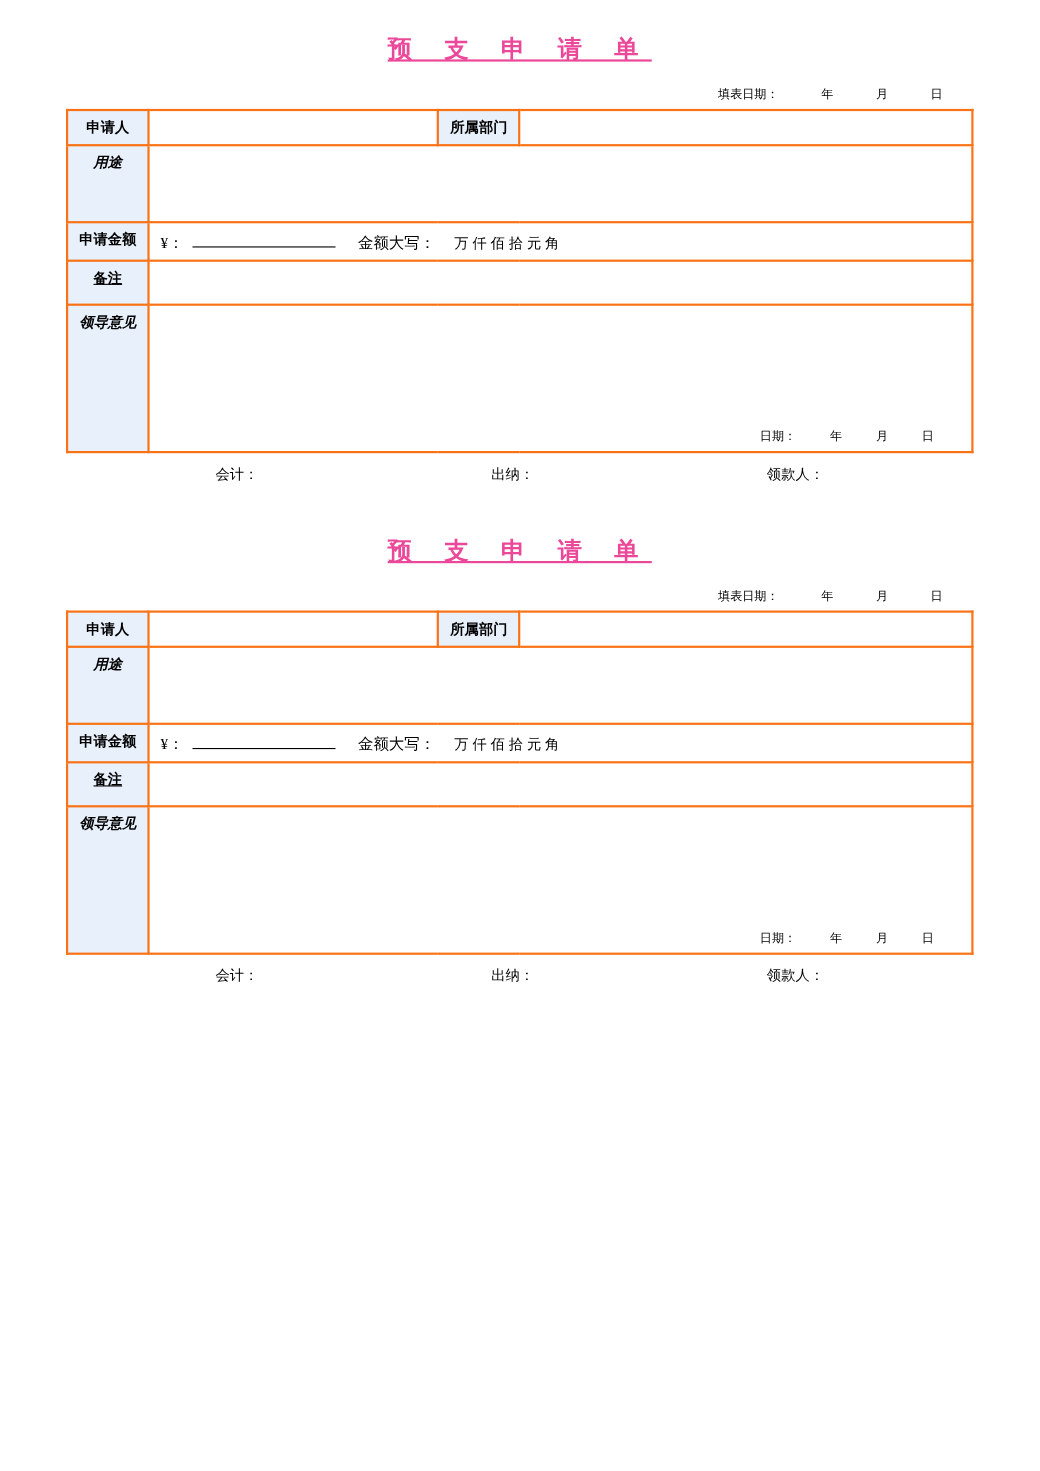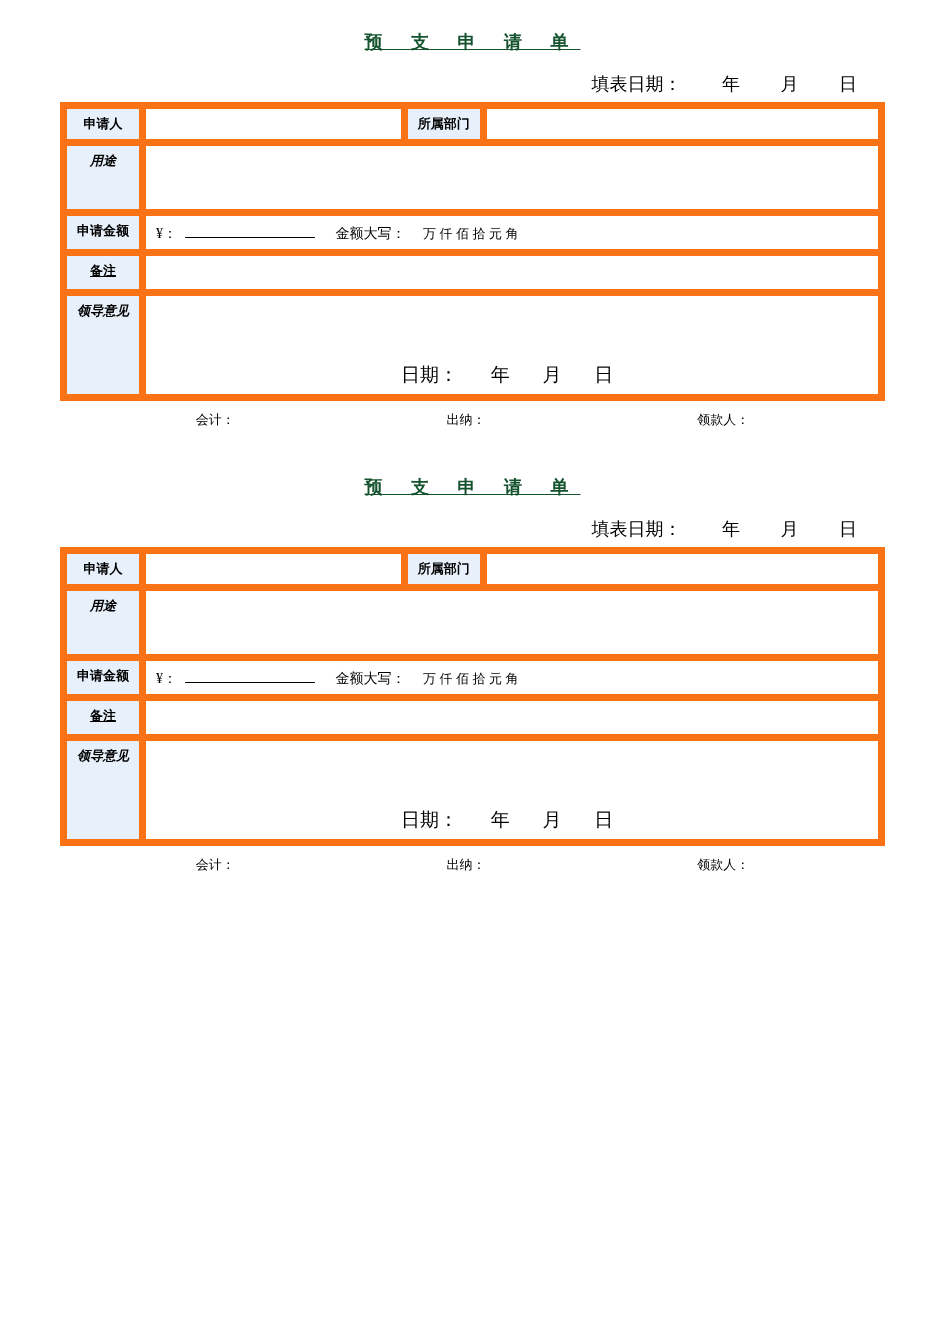--- a/index.html
+++ b/index.html
@@ -12,43 +12,43 @@
       font-family: SimSun, "宋体", serif;
       font-size: 14px;
       color: #000000;
       padding: 30px 60px;
     }
     .form-section {
       margin-bottom: 40px;
     }
     .form-title {
       text-align: center;
-      font-size: 18px;
+      font-size: 22px;
       font-weight: bold;
-      color: #14532d;
+      color: #ec4899;
       text-decoration: underline;
       letter-spacing: 12px;
       margin-bottom: 18px;
     }
     .fill-date-row {
       text-align: right;
       margin-bottom: 6px;
-      font-size: 18px;
+      font-size: 11px;
       padding-right: 10px;
     }
     .fill-date-row span {
       margin: 0 18px;
     }
     table.form-table {
       width: 100%;
       border-collapse: collapse;
       border: 1.5px solid #4a90c4;
     }
     table.form-table td {
-      border: 7px solid #f97316;
+      border: 2px solid #f97316;
       padding: 6px 10px;
       vertical-align: top;
     }
     .label-cell {
       background-color: #e8f0fb;
       font-weight: bold;
       white-space: nowrap;
       width: 70px;
       text-align: center;
       vertical-align: middle;
@@ -78,23 +78,24 @@
     }
     .daxie-unit {
       width: 50px;
       text-align: center;
       font-size: 13px;
     }
     .footer-bottom {
       margin-top: 4px;
     }
     .date-inner-row {
-      text-align: center;
-      font-size: 19px;
+      text-align: right;
+      font-size: 11px;
       padding-right: 10px;
+      margin-top: 45px;
     }
     .date-inner-row span {
       margin: 0 14px;
     }
   </style>
 </head>
 <body>
 
 <div id="app">
   <div class="form-section">

